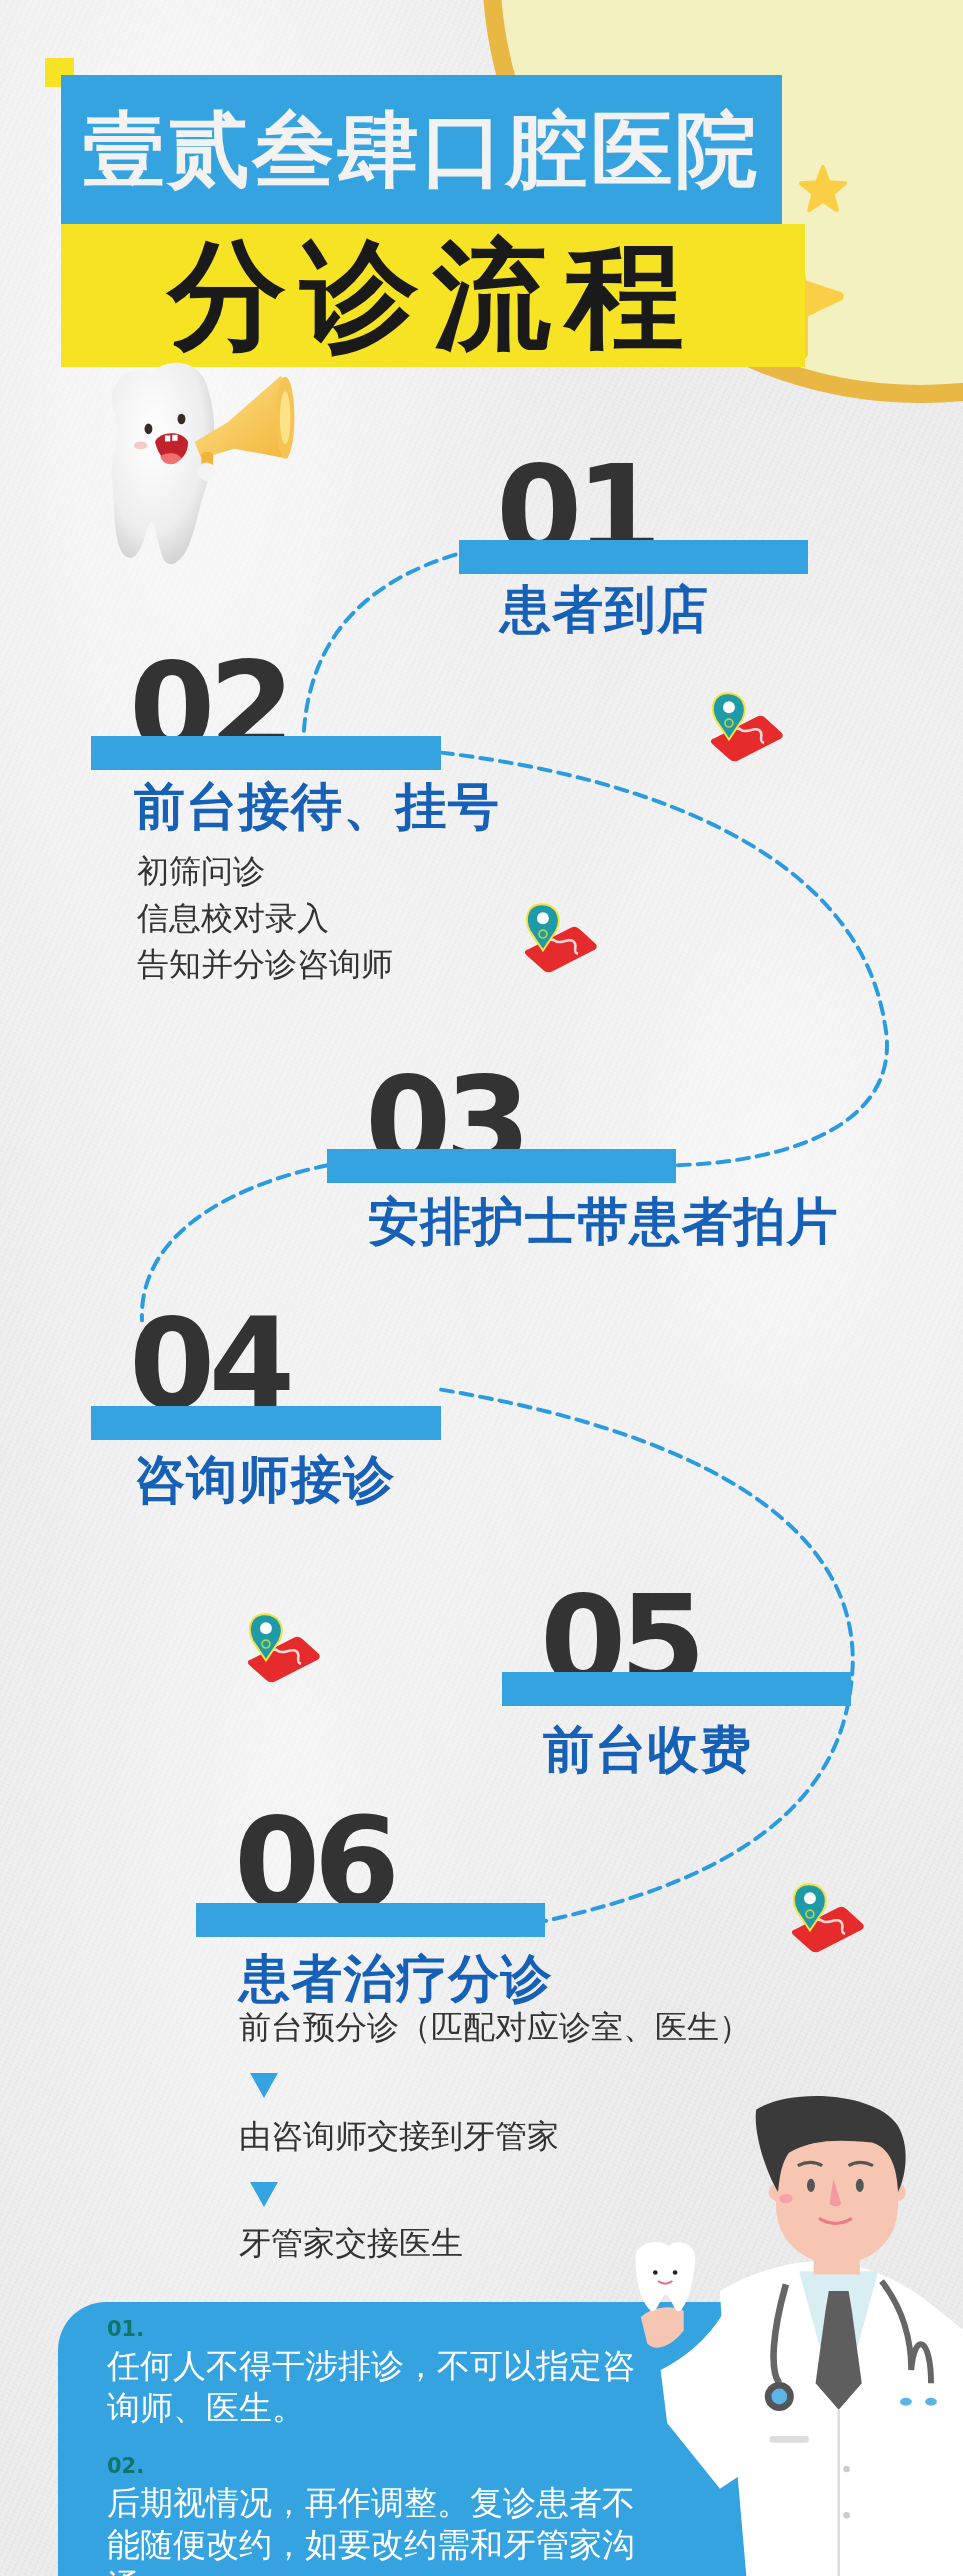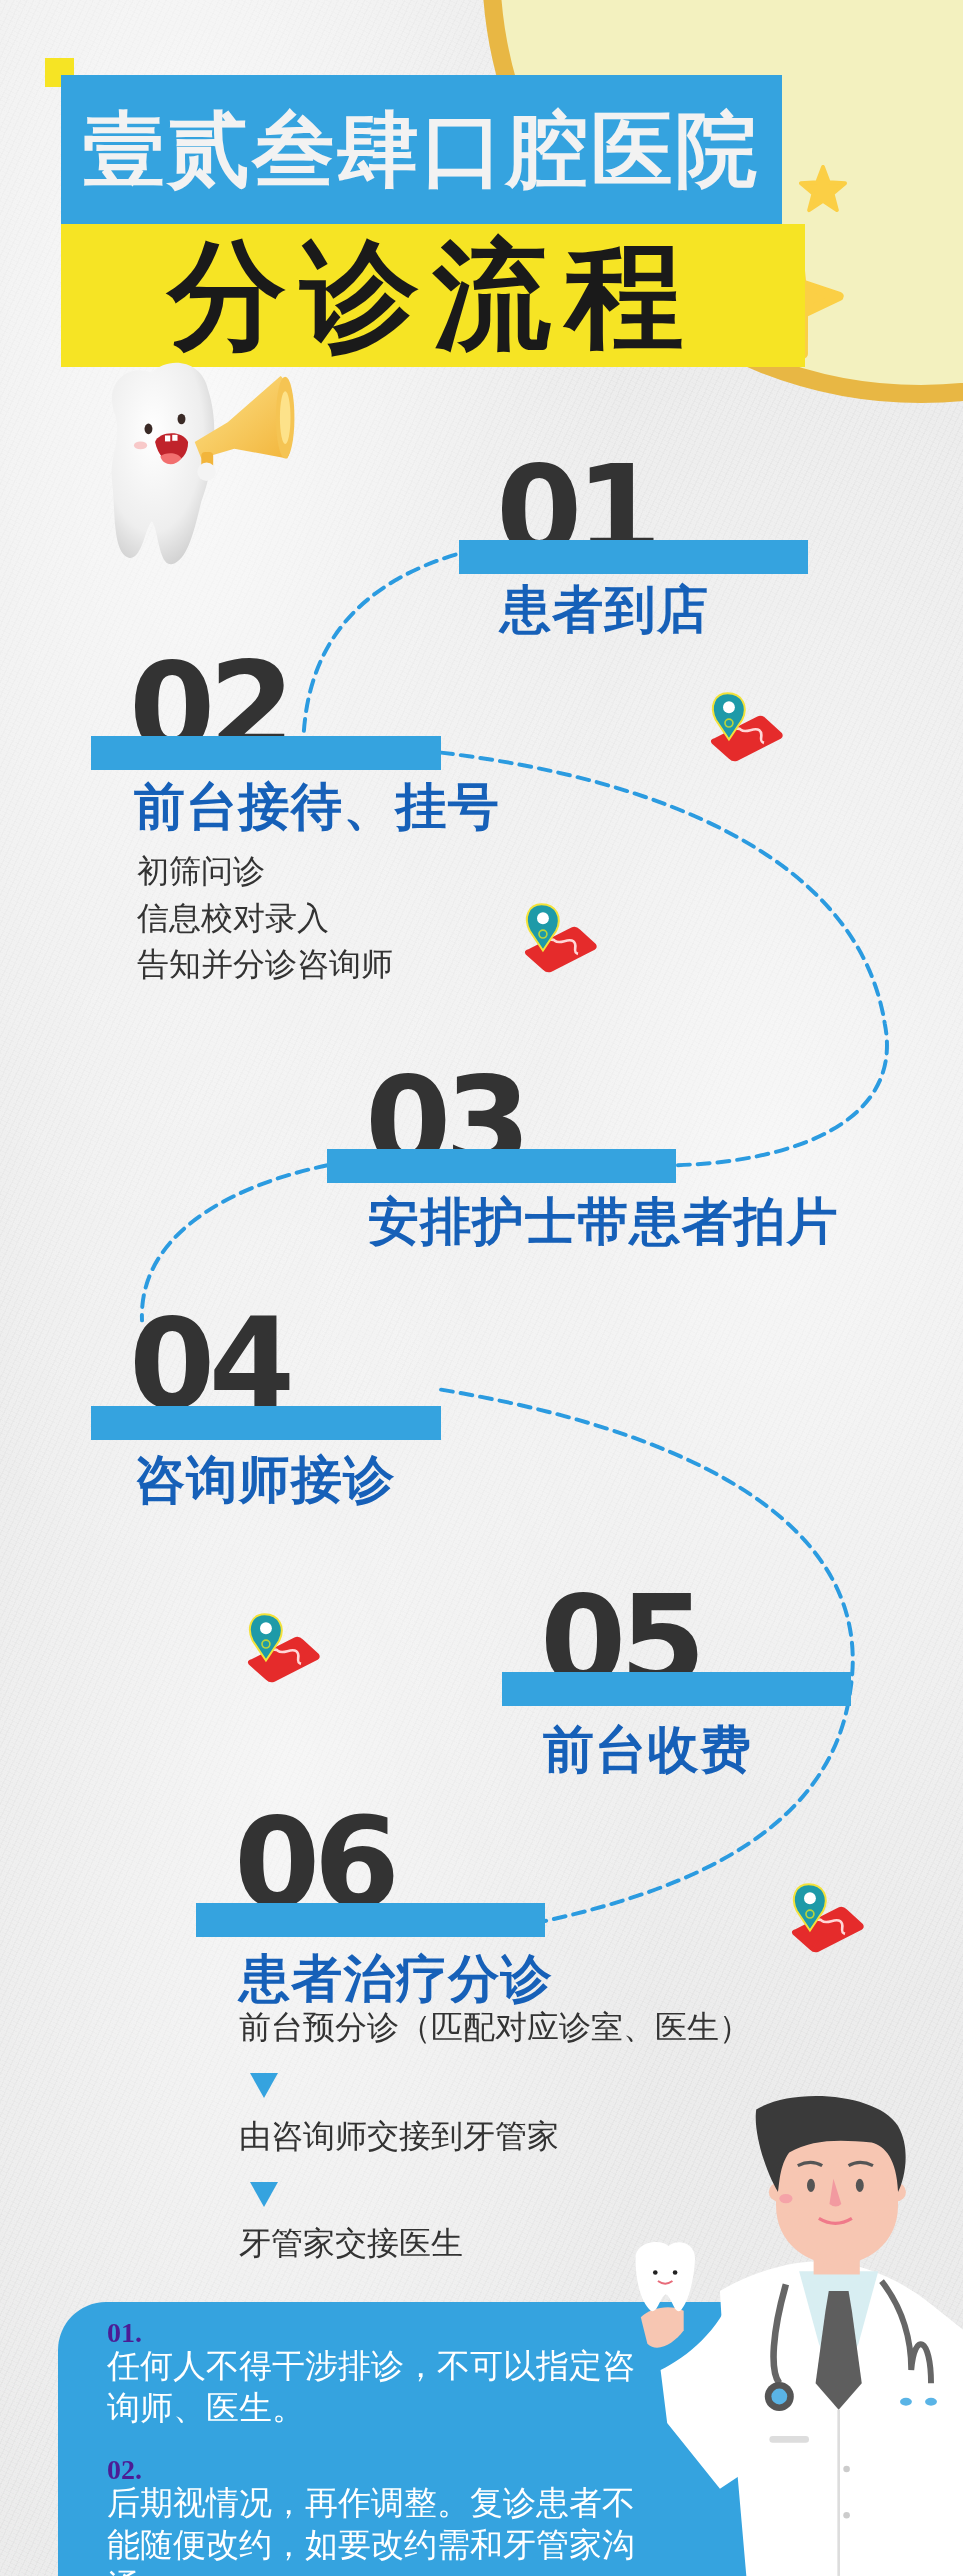--- a/index.html
+++ b/index.html
@@ -61,21 +61,21 @@
   .path-svg { position: absolute; left: 0; top: 0; pointer-events: none; }
 
   
   .pin { position: absolute; width: 83px; height: 76px; }
 
   
   .notes-box {
     position: absolute; left: 58px; top: 2302px; width: 883px; height: 277px;
     background: #35a3df; border-radius: 48px 48px 0 0;
   }
-  .note-num { position: absolute; color: #4c1d95; font-weight: bold; font-size: 28px; line-height: 1; font-family: Liberation Serif, serif; }
+  .note-num { position: absolute; color: #0f766e; font-weight: bold; font-size: 21px; line-height: 1; }
   .note-text { position: absolute; color: #ffffff; font-size: 33px; line-height: 42px; width: 528px; }
 
   .mascot, .doctor { position: absolute; }
 </style>
 </head>
 <body>
 
 <div class="moon"></div>
 <svg class="star" style="left:799px;top:165px;" width="48" height="48" viewBox="0 0 100 100">
   <path d="M50 4 L62 36 L96 38 L70 60 L79 94 L50 75 L21 94 L30 60 L4 38 L38 36 Z" fill="#fbcf45" stroke="#fbcf45" stroke-width="8" stroke-linejoin="round"></path>

